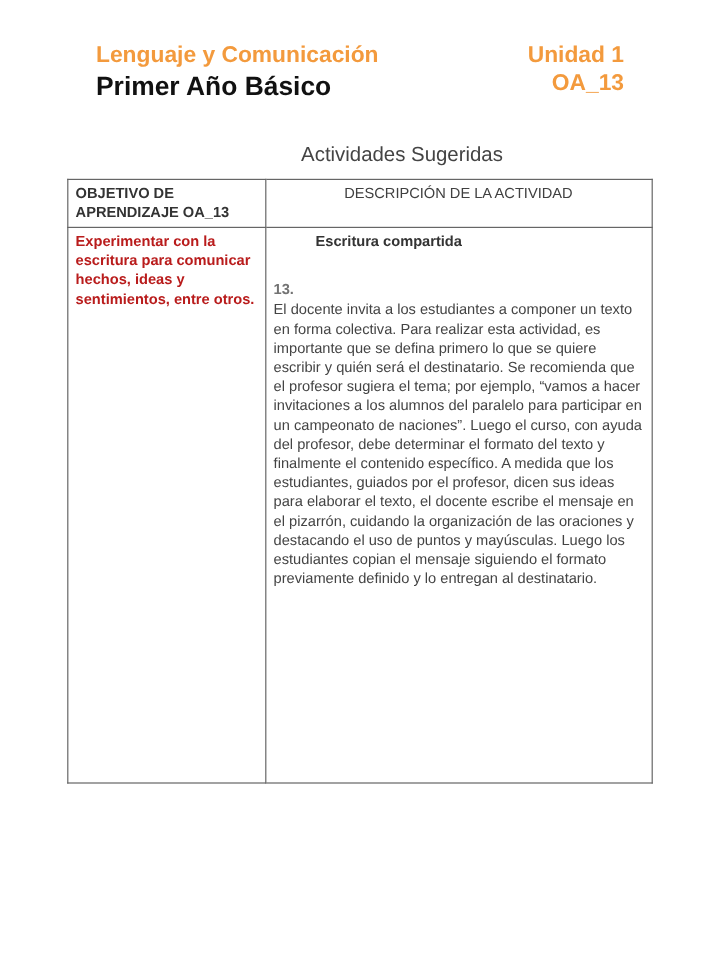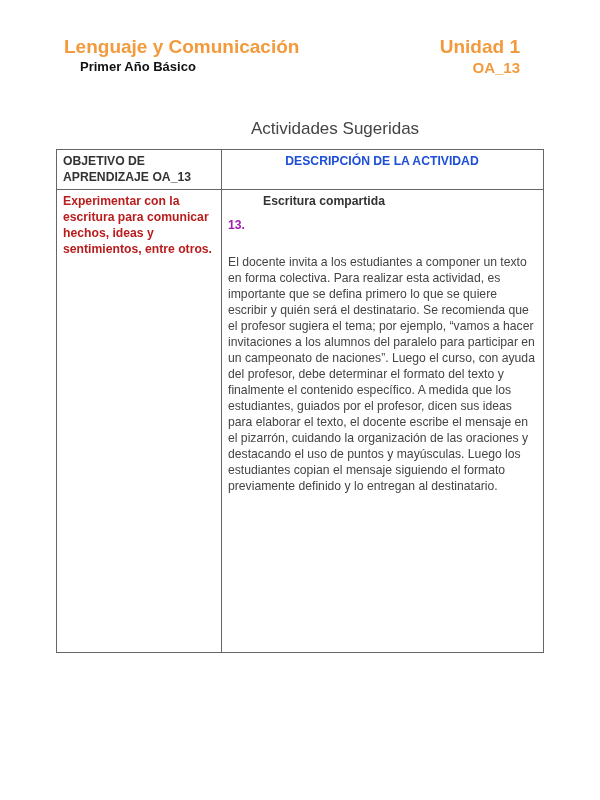--- a/index.html
+++ b/index.html
@@ -1,31 +1,31 @@
 <!DOCTYPE html>
 <html><head>
 <meta charset="utf-8">
 <style>
   html, body { margin:0; padding:0; background:#ffffff; }
   body { width:600px; height:800px; position:relative; overflow:hidden; font-family:"Liberation Sans", sans-serif; color:#222; }
-  .hdr-left-1 { position:absolute; left:64px; top:36px; font-size:19px; font-weight:bold; color:#f39a3d; }
-  .hdr-left-2 { position:absolute; left:80px; top:59px; font-size:13px; font-weight:bold; color:#111; }
+  .hdr-left-1 { position:absolute; left:80px; top:36px; font-size:19px; font-weight:bold; color:#f39a3d; }
+  .hdr-left-2 { position:absolute; left:80px; top:59px; font-size:22px; font-weight:bold; color:#111; }
   .hdr-right-1 { position:absolute; right:80px; top:36px; font-size:19px; font-weight:bold; color:#f39a3d; text-align:right; }
-  .hdr-right-2 { position:absolute; right:80px; top:59px; font-size:15px; font-weight:bold; color:#f39a3d; text-align:right; }
+  .hdr-right-2 { position:absolute; right:80px; top:59px; font-size:19px; font-weight:bold; color:#f39a3d; text-align:right; }
   .section-title { position:absolute; left:0; width:600px; top:119px; text-align:center; font-size:17px; color:#444;margin-left:35px; }
   table { position:absolute; left:56px; top:149px; width:488px; height:504px; border-collapse:collapse; font-size:12.2px; line-height:16px; }
   td { border:1.5px solid #666; vertical-align:top; padding:3px 7px 3px 6px; }
   .c1 { width:151px; }
   .hrow { height:40px; }
   .h1 { font-weight:bold; color:#333; }
-  .h2 { font-weight:bold; color:#1d4ed8; text-align:center; }
+  .h2 { font-weight:normal; color:#404040; text-align:center; }
   .obj { font-weight:bold; color:#b91c1c; line-height:16px; }
   .act-title { font-weight:bold; color:#333;margin-left:35px; }
-  .act-num { font-weight:bold; color:#a21caf; margin-top:8px; }
-  .act-body { color:#444; margin-top:21px; }
+  .act-num { font-weight:bold; color:#737373; margin-top:24px; }
+  .act-body { color:#444; margin-top:1px; }
 </style>
 </head>
 <body>
 
 <div class="hdr-left-1">Lenguaje y Comunicación</div>
 <div class="hdr-left-2">Primer Año Básico</div>
 <div class="hdr-right-1">Unidad 1</div>
 <div class="hdr-right-2">OA_13</div>
 
 <div class="section-title">Actividades Sugeridas</div>

